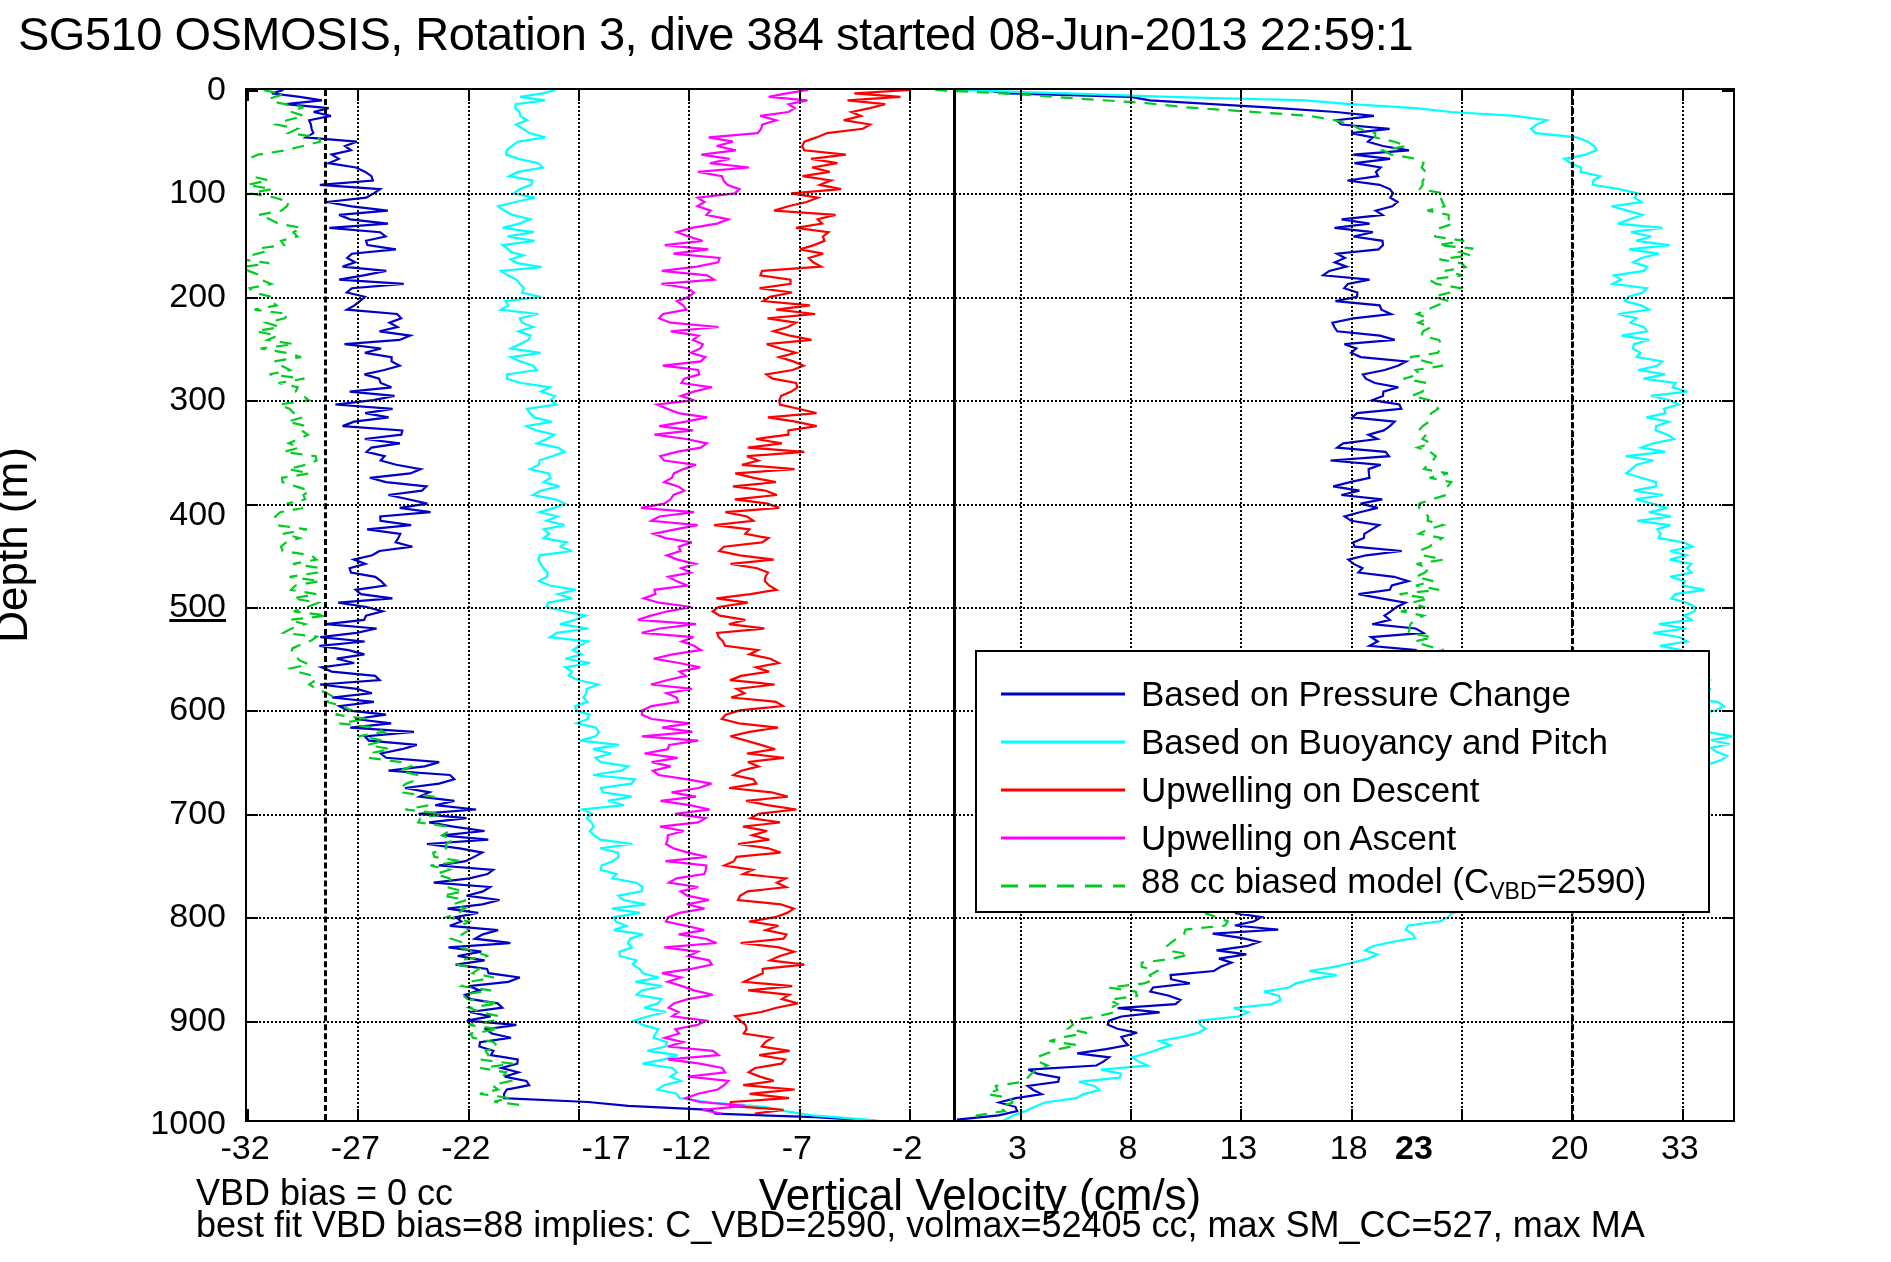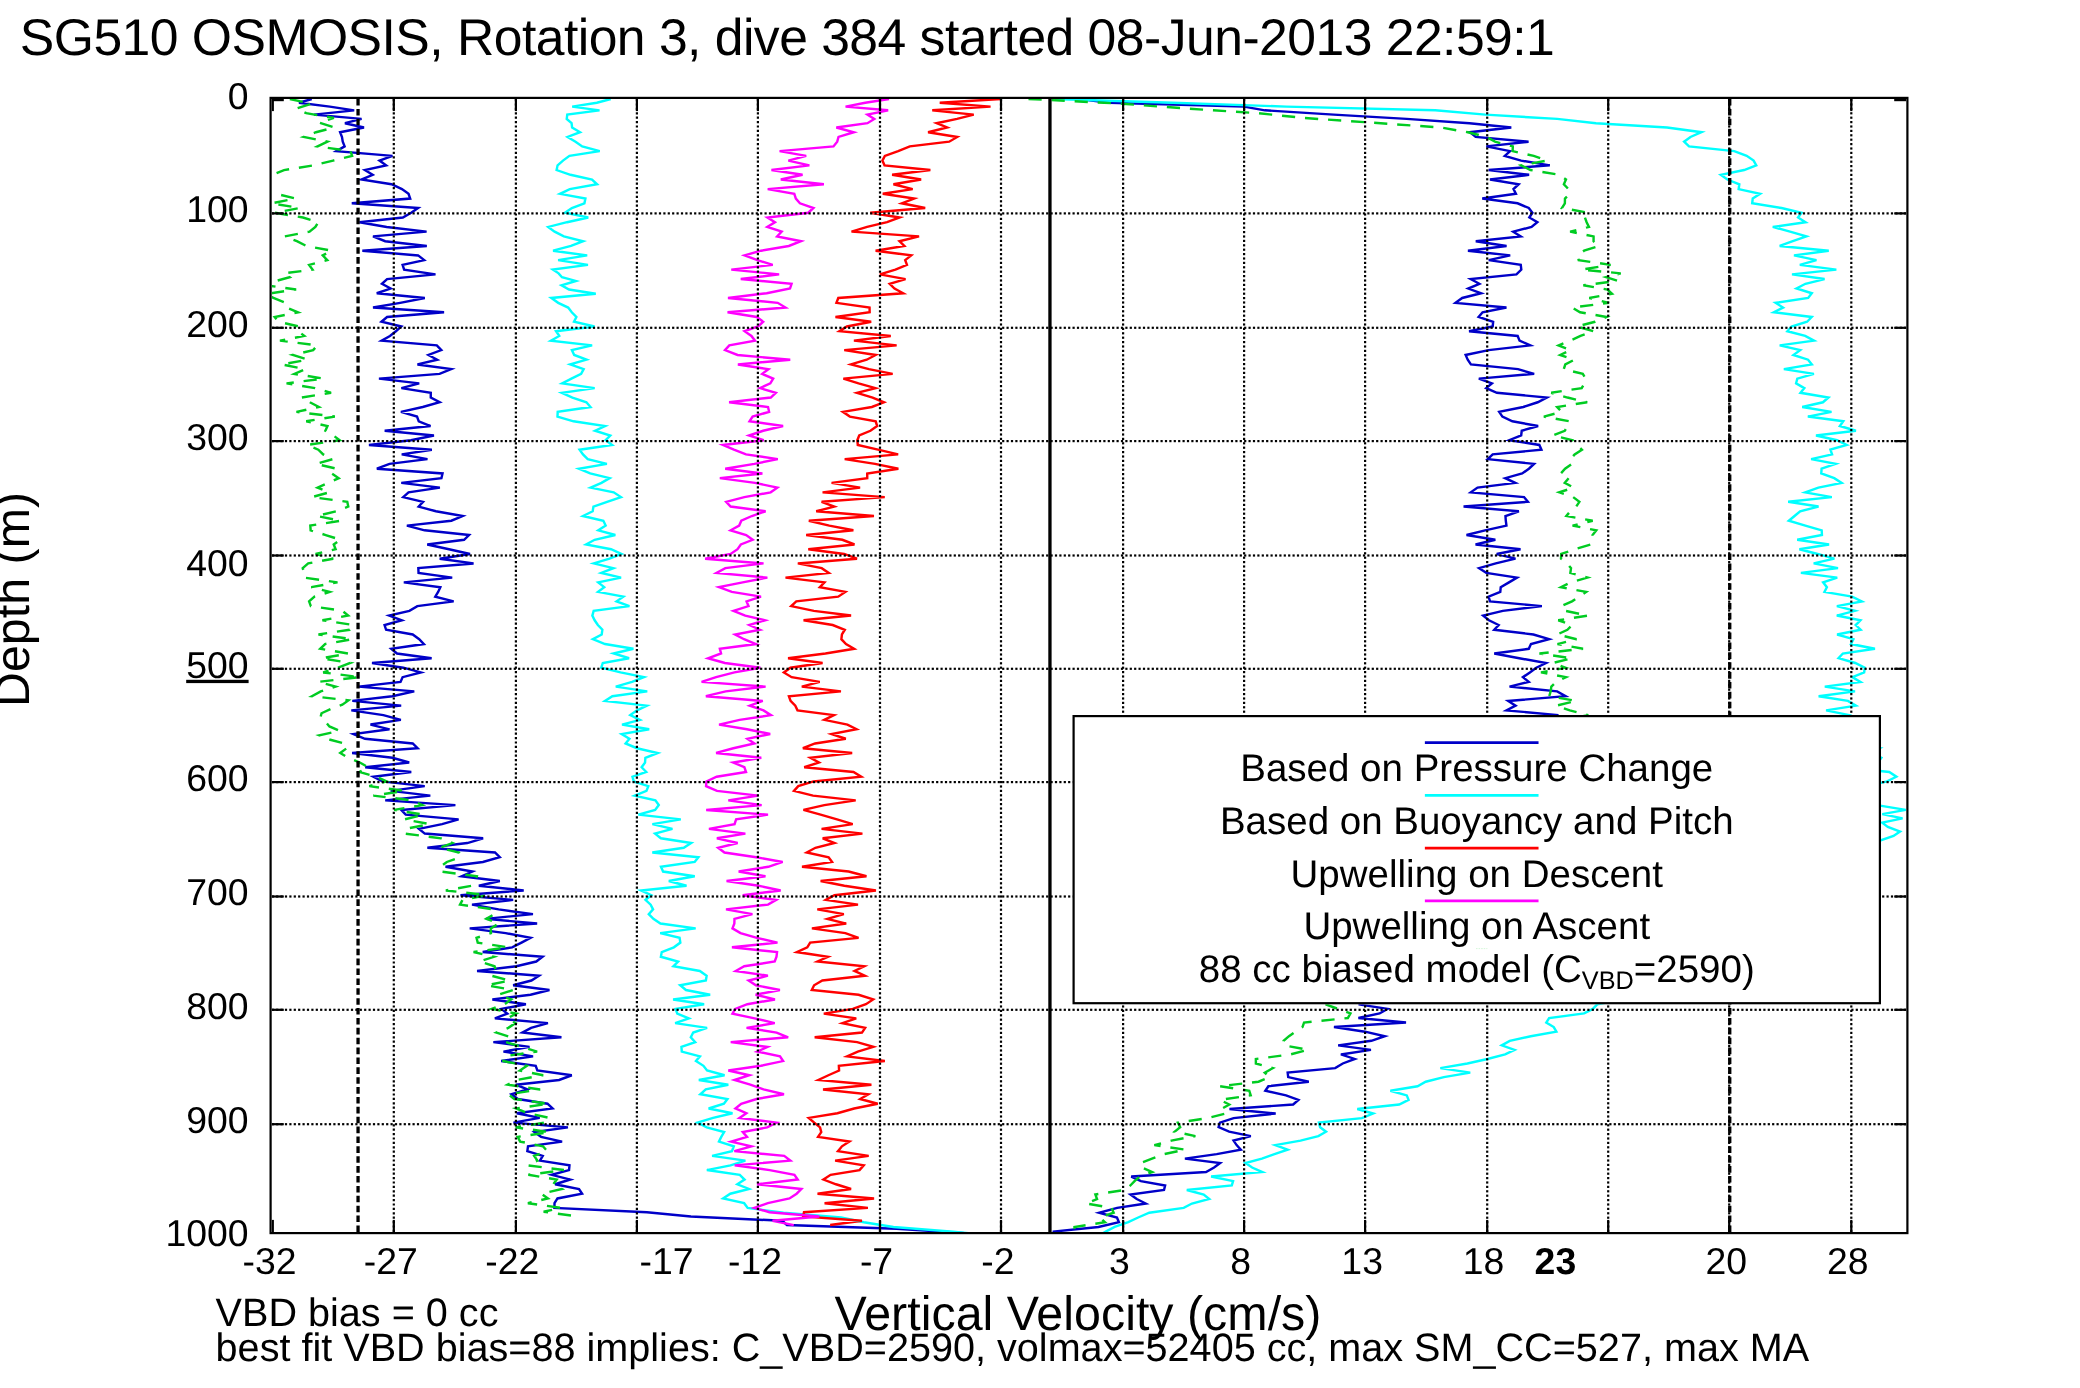--- a/index.html
+++ b/index.html
@@ -62,21 +62,21 @@
   #footer-note{
     position:absolute;left:196px;top:1204px;font-size:36px;white-space:nowrap;
   }
 
   
   #legend{
     position:absolute;left:975px;top:650px;width:735px;height:263px;
     border:2px solid #000;background:#fff;box-sizing:border-box;
     padding:18px 0 0 0;
   }
-  .lg-row{display:flex;align-items:center;height:48px;flex-direction:column;}
+  .lg-row{display:flex;align-items:center;height:48px;}
   .lg-sample{width:128px;margin-left:22px;margin-right:14px;display:block;}
   .lg-text{font-size:35px;line-height:38px;white-space:nowrap;}
   .lg-text sub{font-size:23px;vertical-align:-6px;}
 </style>
 </head>
 <body>
 
 <div id="title">SG510 OSMOSIS, Rotation 3, dive 384 started 08-Jun-2013 22:59:1</div>
 
 <div id="plot">
@@ -175,21 +175,21 @@
     <div class="xlab" style="left: 606px;">-17</div>
     <div class="xlab" style="left: 686.481px;">-12</div>
     <div class="xlab" style="left: 796.852px;">-7</div>
     <div class="xlab" style="left: 907.222px;">-2</div>
     <div class="xlab" style="left: 1017.59px;">3</div>
     <div class="xlab" style="left: 1127.96px;">8</div>
     <div class="xlab" style="left: 1238.33px;">13</div>
     <div class="xlab" style="left: 1348.7px;">18</div>
     <div class="xlab" style="left: 1414px; font-weight: bold;">23</div>
     <div class="xlab" style="left: 1569.44px;">20</div>
-    <div class="xlab" style="left: 1679.81px;">28</div>
+    <div class="xlab" style="left: 1679.81px;">33</div>
   </div>
 <div id="yticklabels">
     <div class="ylab" style="top: 88px;">0</div>
     <div class="ylab" style="top: 191.4px;">100</div>
     <div class="ylab" style="top: 294.8px;">200</div>
     <div class="ylab" style="top: 398.2px;">300</div>
     <div class="ylab" style="top: 513px;">400</div>
     <div class="ylab" style="top: 605px; text-decoration: underline;">500</div>
     <div class="ylab" style="top: 708.4px;">600</div>
     <div class="ylab" style="top: 811.8px;">700</div>

